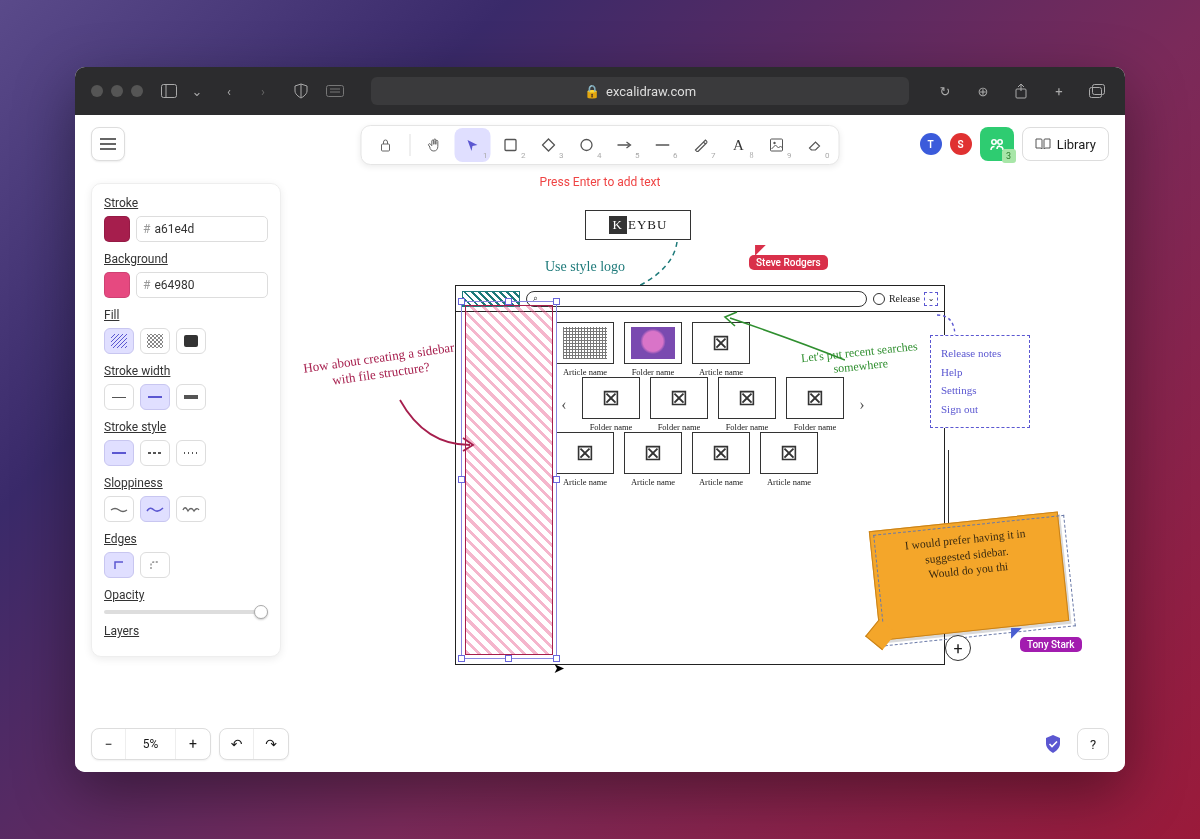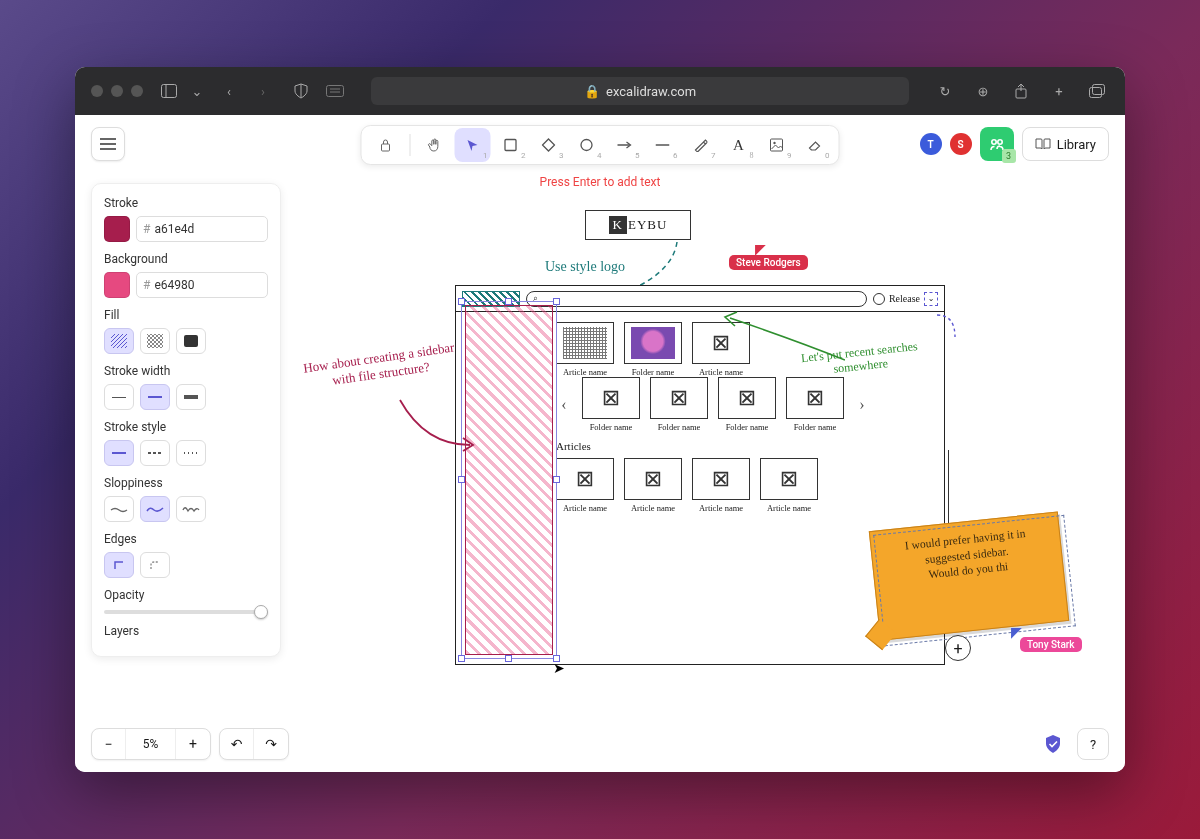--- a/index.html
+++ b/index.html
@@ -45,21 +45,21 @@
 .share-btn { width: 34px; height: 34px; background: #2ecc71; border-radius: 8px; display: flex; align-items: center; justify-content: center; color: #fff; position: relative; }
 .share-badge { position: absolute; right: -2px; bottom: -2px; background: #a8e6a8; color: #2a7a2a; font-size: 9px; width: 14px; height: 14px; border-radius: 3px; display: flex; align-items: center; justify-content: center; }
 .lib-btn { height: 34px; padding: 0 12px; border: 1px solid #ddd; border-radius: 8px; background: #fff; display: flex; align-items: center; gap: 6px; font-size: 13px; }
 
 .panel {
   position: absolute; left: 16px; top: 68px; width: 190px;
   background: #fff; border: 1px solid #eee; border-radius: 10px;
   padding: 12px; box-shadow: 0 2px 8px rgba(0,0,0,.08);
   font-size: 12px; color: #333;
 }
-.panel-label { font-size: 12px; margin-bottom: 6px; margin-top: 10px; color: #333; }
+.panel-label { font-size: 12px; margin-bottom: 6px; margin-top: 10px; color: #333; text-decoration: underline; }
 .panel-label:first-child { margin-top: 0; }
 .color-row { display: flex; align-items: center; gap: 6px; margin-bottom: 4px; }
 .swatch { width: 26px; height: 26px; border-radius: 5px; border: 1px solid rgba(0,0,0,.1); }
 .hex-input { flex: 1; height: 26px; border: 1px solid #ddd; border-radius: 5px; display: flex; align-items: center; padding: 0 6px; gap: 4px; font-size: 12px; background: #fff; }
 .opt-row { display: flex; gap: 6px; margin-bottom: 2px; }
 .opt { width: 30px; height: 26px; border: 1px solid #ddd; border-radius: 6px; display: flex; align-items: center; justify-content: center; font-size: 12px; background: #fff; }
 .opt.active { background: #e0dfff; border-color: #c8c6f0; }
 .slider { width: 100%; height: 4px; background: #ddd; border-radius: 2px; position: relative; margin: 8px 0 4px; }
 .slider-thumb { position: absolute; right: 0; top: -5px; width: 14px; height: 14px; border-radius: 50%; background: #fff; border: 1px solid #aaa; box-shadow: 0 1px 2px rgba(0,0,0,.2); }
 
@@ -123,23 +123,23 @@
 .sticky { width:190px; height:110px; background:#f4a62a; border:1px solid #c8821a; padding:10px 12px; font-size:11.5px; color:#3a2a10; line-height:1.35; text-align:center; box-shadow: 2px 3px 0 rgba(0,0,0,.15); }
 .sticky-border { position:absolute; inset:4px 14px 14px 4px; border:1.5px dashed #6a7aa8; pointer-events:none; }
 .sticky-tail { position:absolute; left:-10px; bottom:15px; width:22px; height:22px; background:#f4a62a; border-left:1px solid #c8821a; border-bottom:1px solid #c8821a; transform:rotate(45deg); }
 .sticky-line { position:absolute; left:873px; top:335px; width:0; height:80px; border-left:1.5px solid #333; }
 
 .plus-btn { position:absolute; left:870px; top:520px; width:26px; height:26px; border:1.5px solid #333; border-radius:50%; display:flex; align-items:center; justify-content:center; font-size:16px; background:#fff; }
 
 .cursor-tag { position:absolute; padding:2px 7px; border-radius:5px; color:#fff; font-size:10px; font-weight:500; }
 .cursor-ptr { position:absolute; font-size:14px; }
 
-.tag-steve { left:654px; top:140px; background:#d9304a; }
+.tag-steve { left:674px; top:140px; background:#d9304a; }
 .ptr-steve { left:680px; top:126px; color:#d9304a; }
-.tag-tony { left:945px; top:522px; background:#ec4899; }
+.tag-tony { left:945px; top:522px; background:#a21caf; }
 .ptr-tony { left:936px; top:509px; color:#4a5ed1; }
 
 .canvas-cursor { position:absolute; left:478px; top:545px; font-size:14px; color:#000; }
 
 svg { display:block; }
 </style>
 </head>
 <body>
 
 <div class="window">
@@ -474,21 +474,20 @@
                 <div class="wf-card-lbl">Folder name</div>
               </div>
             <div class="wf-card">
                 <div class="wf-card-top">
                   <span class="wf-x">⊠</span>
                 </div>
                 <div class="wf-card-lbl">Folder name</div>
               </div>
             <div class="wf-nav">›</div>
           </div>
-          <div class="wf-sec-title">Articles</div>
           <div class="wf-row">
             <div class="wf-card">
                 <div class="wf-card-top">
                   <span class="wf-x">⊠</span>
                 </div>
                 <div class="wf-card-lbl">Article name</div>
               </div>
             <div class="wf-card">
                 <div class="wf-card-top">
                   <span class="wf-x">⊠</span>
@@ -531,20 +530,26 @@
 
       <div class="anno-green hand">Let's put recent searches somewhere</div>
       <svg class="green-arrow" width="140" height="70">
           <path d="M130 50 Q 80 30 15 8" fill="none" stroke="#2f8f2f" stroke-width="1.6"></path>
           <path d="M22 2 L10 7 L20 16" fill="none" stroke="#2f8f2f" stroke-width="1.6"></path>
         </svg>
 
       <svg class="dd-line" width="50" height="28">
           <path d="M2 2 Q 20 2 20 24" fill="none" stroke="#5b57d1" stroke-width="1.4" stroke-dasharray="3 3"></path>
         </svg>
+      <div class="dropdown hand">
+        <div>Release notes</div>
+        <div>Help</div>
+        <div>Settings</div>
+        <div>Sign out</div>
+      </div>
 
       <div class="sticky-line"></div>
       <div class="sticky-wrap">
         <div class="sticky hand"><div class="sticky-border"></div><span style="white-space:pre-line">I would prefer having it in suggested sidebar.
 Would do you thi</span></div>
         <div class="sticky-tail"></div>
       </div>
 
       <div class="plus-btn">+</div>
 

